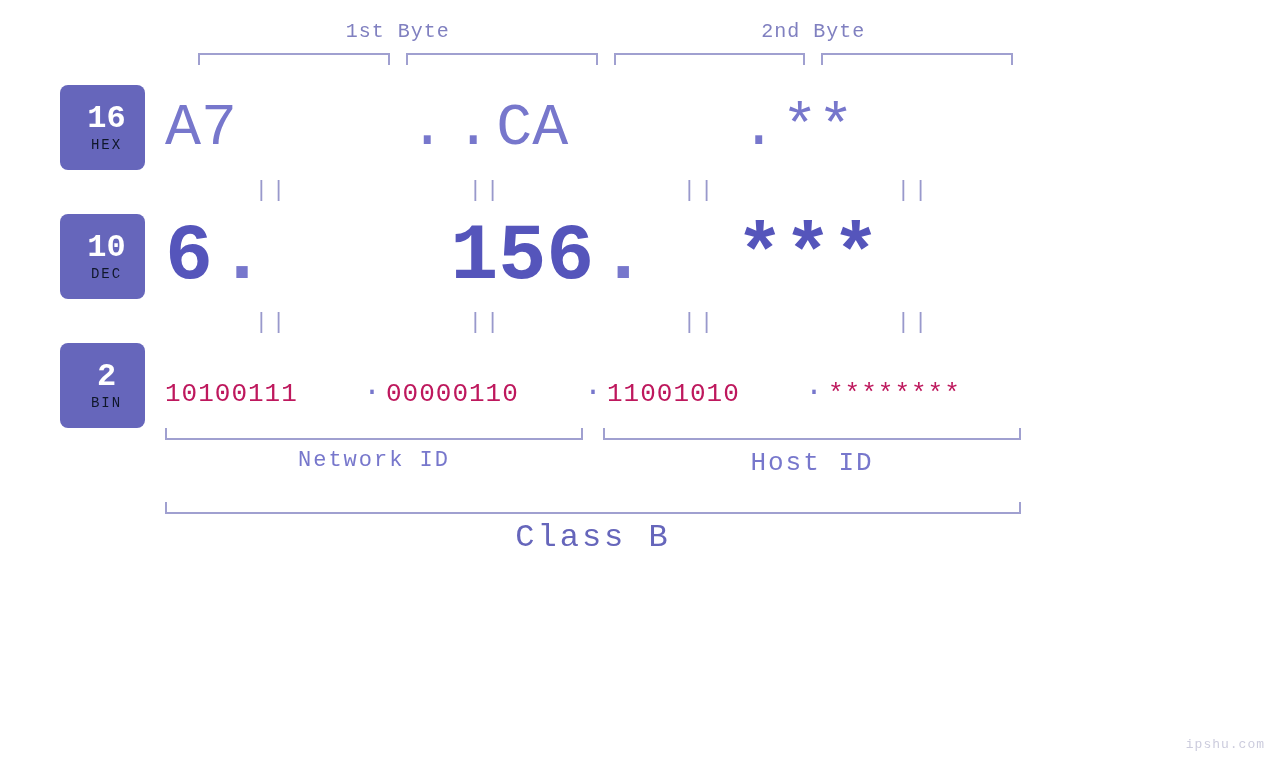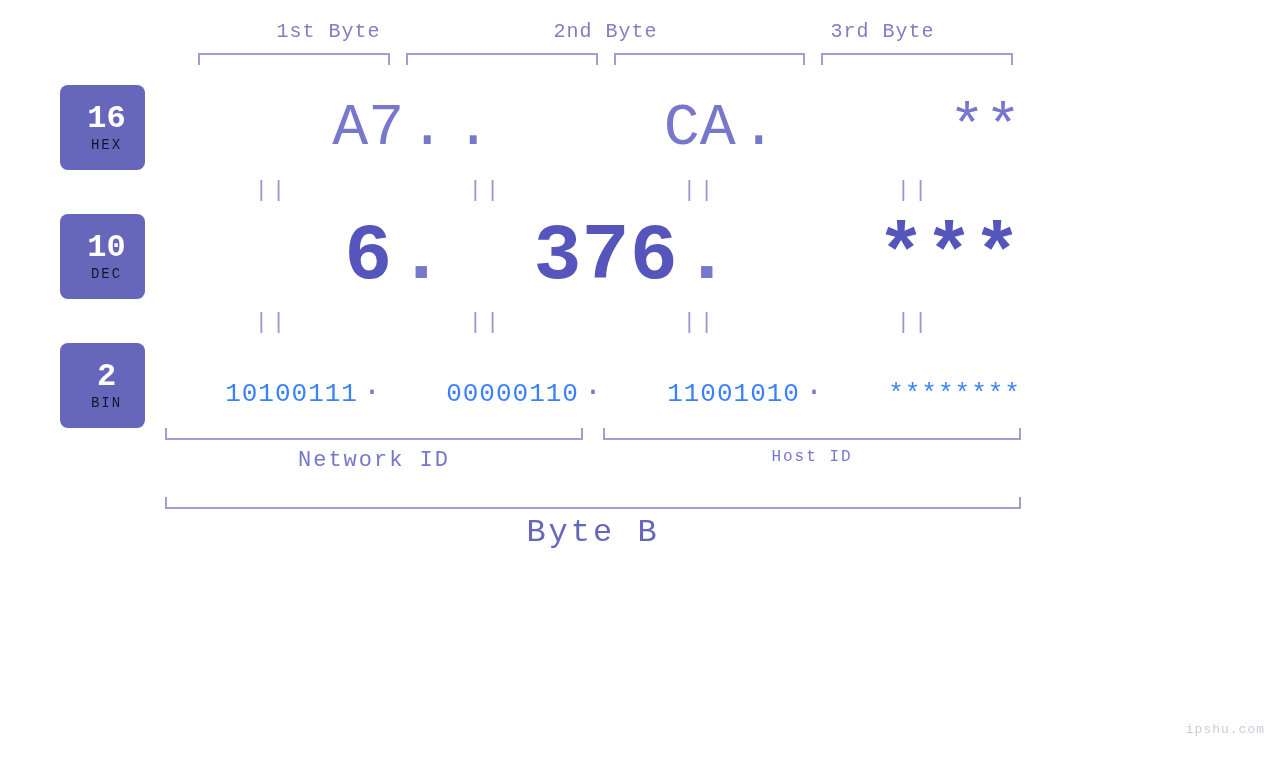--- a/index.html
+++ b/index.html
@@ -101,37 +101,37 @@
 
     
     .values {
       display: flex;
       flex: 1;
       align-items: center;
     }
 
     .byte-value {
       flex: 1;
-      text-align: right;
+      text-align: left;
     }
 
     .hex-value {
       color: #7777cc;
       font-size: 60px;
       font-weight: normal;
     }
 
     .dec-value {
       color: #5555bb;
       font-size: 80px;
       font-weight: bold;
     }
 
     .bin-value {
-      color: #3b82f6;
+      color: #be185d;
       font-size: 26px;
       letter-spacing: 1px;
       margin-top: 16px;
     }
 
     .dot-separator {
       color: #7777cc;
       font-size: 60px;
       padding: 0 5px;
       flex-shrink: 0;
@@ -198,21 +198,21 @@
       color: #7777cc;
       font-size: 22px;
       letter-spacing: 2px;
       margin-right: 20px;
     }
 
     .host-label {
       flex: 1;
       text-align: center;
       color: #7777cc;
-      font-size: 16px;
+      font-size: 26px;
       letter-spacing: 2px;
     }
 
     
     .class-bracket-container {
       width: 100%;
       padding-left: 105px;
       margin-bottom: 5px;
     }
 
@@ -235,36 +235,35 @@
     .class-label {
       color: #6666bb;
       font-size: 32px;
       letter-spacing: 3px;
       text-align: center;
       flex: 1;
     }
 
     .watermark {
       position: absolute;
-      bottom: 30px;
+      bottom: 15px;
       right: 20px;
       color: #ccccdd;
       font-size: 13px;
       letter-spacing: 1px;
     }
   </style>
 </head>
 <body>
 
 <div class="main-container">
 
   <div class="byte-headers">
     <div class="byte-header">1st Byte</div>
     <div class="byte-header">2nd Byte</div>
-    <div class="byte-header">3rd Byte</div>
   </div>
 
   <div class="top-brackets">
     <div class="bracket-line"></div>
     <div class="bracket-line"></div>
     <div class="bracket-line"></div>
     <div class="bracket-line"></div>
   </div>
 
   <div class="data-row">
@@ -292,21 +291,21 @@
   <div class="data-row">
     <div class="badge">
       <span class="badge-number">10</span>
       <span class="badge-label">DEC</span>
     </div>
     <div class="values">
       <div class="byte-value dec-value">
         <span>6</span><span class="dot-separator" style="font-size:80px;font-weight:bold;">.</span>
       </div>
       <div class="byte-value dec-value">
-        <span>376</span><span class="dot-separator" style="font-size:80px;font-weight:bold;">.</span>
+        <span>156</span><span class="dot-separator" style="font-size:80px;font-weight:bold;">.</span>
       </div>
       <div class="byte-value dec-value">***</div>
     </div>
   </div>
 
   <div class="equals-row">
     <div class="equals-sign">||</div>
     <div class="equals-sign">||</div>
     <div class="equals-sign">||</div>
     <div class="equals-sign">||</div>
@@ -336,18 +335,18 @@
   <div class="network-host-labels">
     <div class="network-label">Network ID</div>
     <div class="host-label">Host ID</div>
   </div>
 
   <div class="class-bracket-container">
     <div class="class-bracket"></div>
   </div>
 
   <div class="class-label-row">
-    <div class="class-label">Byte B</div>
+    <div class="class-label">Class B</div>
   </div>
 
 </div>
 
 <div class="watermark">ipshu.com</div>
 
 </body></html>

